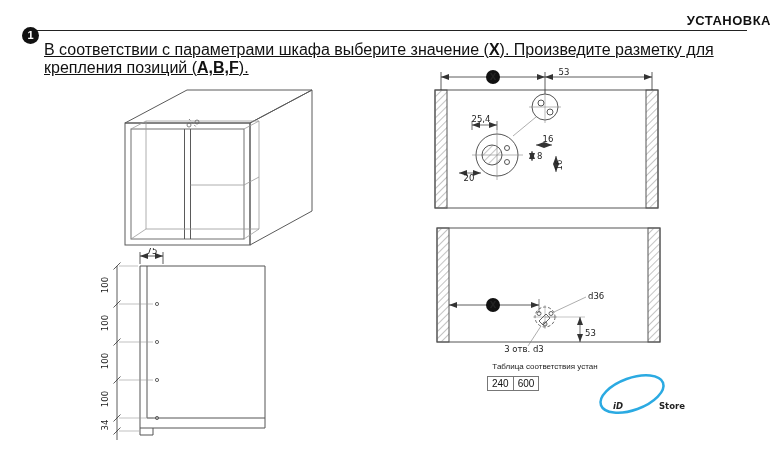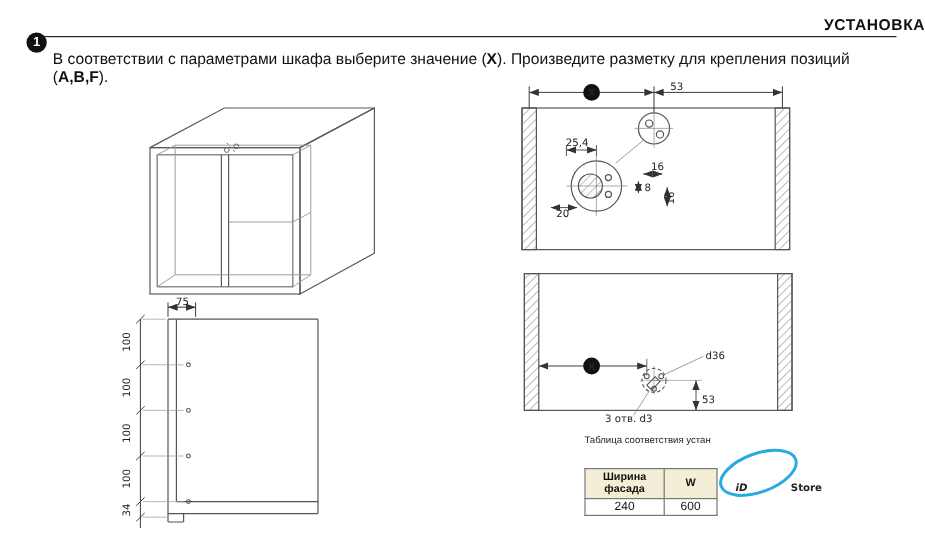--- a/index.html
+++ b/index.html
@@ -16,27 +16,27 @@
     position:absolute; top:30px; left:35px; width:712px;
     border-top:1.6px solid #222; height:0;
   }
   .step-badge {
     position:absolute; left:22px; top:27px; width:17px; height:17px;
     border-radius:50%; background:#111; color:#fff;
     font-size:11px; font-weight:bold; text-align:center; line-height:17px;
   }
   .instruction {
     position:absolute; left:44px; top:41px; width:706px;
-    font-size:13px; color:#111;
+    font-size:16px; color:#111;text-decoration:underline;
   }
   svg text { font-family:"DejaVu Sans", sans-serif; font-size:8.5px; fill:#222; }
   svg { position:absolute; }
 
   .table-block { position:absolute; left:487px; top:362px; width:116px; }
-  .table-caption { font-size:8px; color:#222; margin-bottom:19px; white-space:nowrap; }
+  .table-caption { font-size:8px; color:#222; margin-bottom:5px; white-space:nowrap;text-align:center; }
   .size-table { border-collapse:collapse; }
   .size-table th, .size-table td { border:1px solid #777; text-align:center; vertical-align:middle; }
   .size-table th {
     background:#f4eed6; font-size:9px; font-weight:bold; padding:2px 4px; line-height:1.1;
   }
   .size-table th.col-facade { width:66px; }
   .size-table th.col-w { width:44px; }
   .size-table td { font-size:10px; padding:1px 4px; background:#fff; }
 </style>
 </head>
@@ -219,24 +219,20 @@
     <line x1="117" y1="97" x2="157" y2="97" stroke-width="0.5" stroke="#888"></line>
     <line x1="152" y1="97" x2="152" y2="122" marker-start="url(#m3)" marker-end="url(#m3)"></line>
   </g>
   <text x="157" y="116" text-anchor="start">53</text>
 </svg>
 
 <div class="table-block">
   <div class="table-caption">Таблица соответствия устан</div>
   <table class="size-table">
     <tbody>
-        <tr>
-      <th class="col-facade">Ширина фасада</th>
-      <th class="col-w">W</th>
-    </tr>
     <tr>
       <td>240</td>
       <td>600</td>
     </tr>
   </tbody>
     </table>
 </div>
 
 <svg style="left:596px; top:364px;" width="172" height="62" viewBox="0 0 172 62">
   <ellipse cx="36" cy="30" rx="33" ry="16" fill="none" stroke="#2baae2" stroke-width="2.5" transform="rotate(-20 36 30)"></ellipse>

